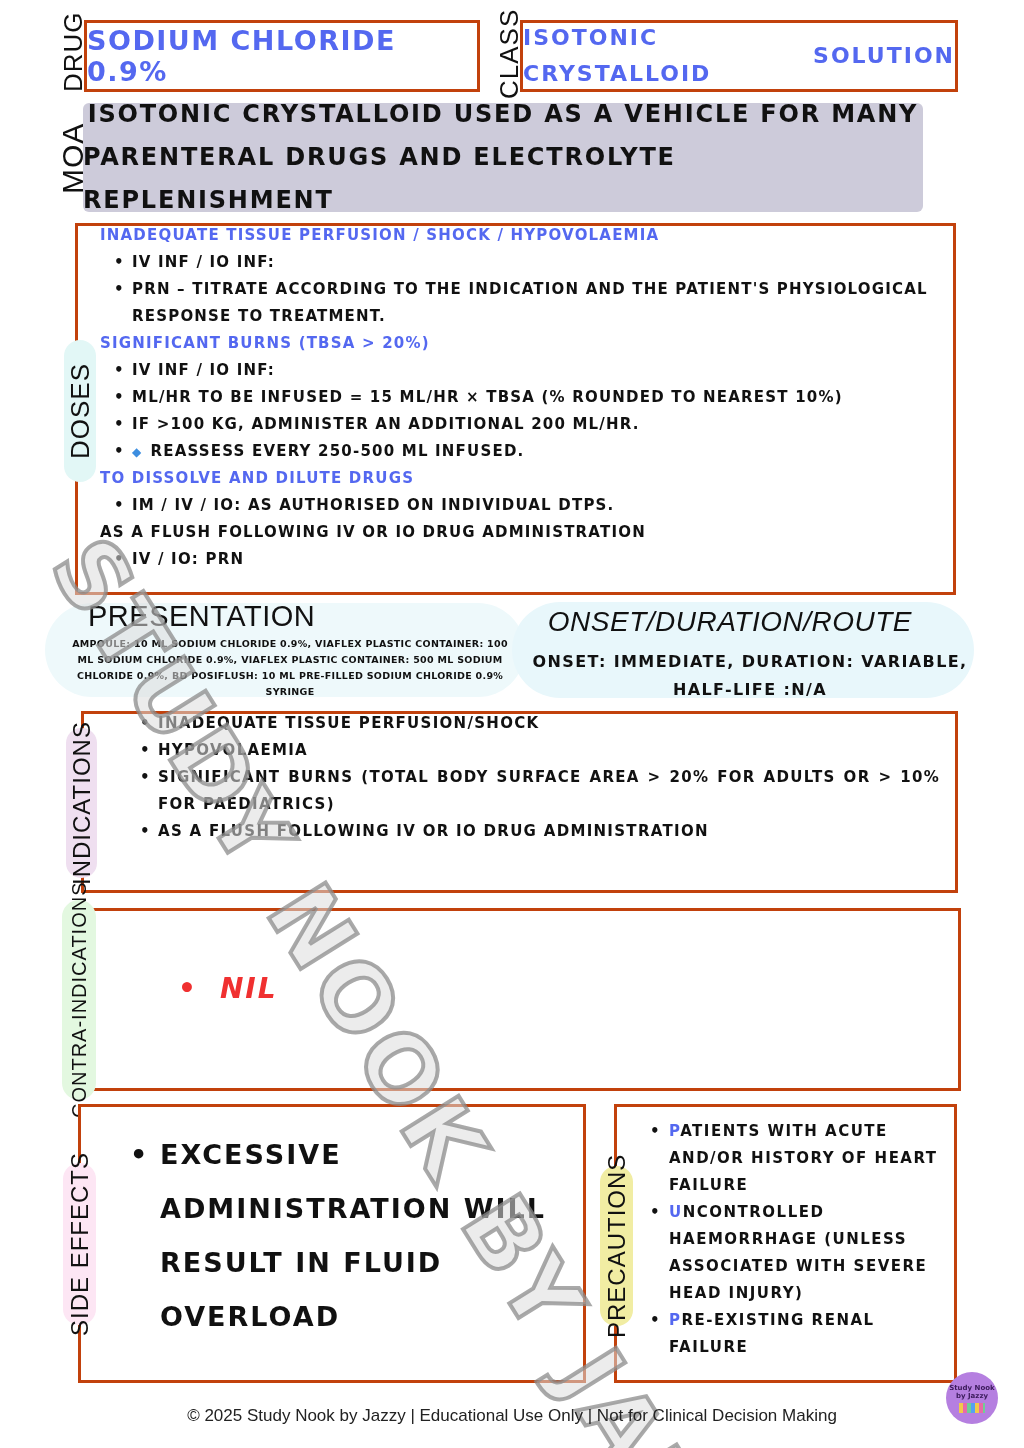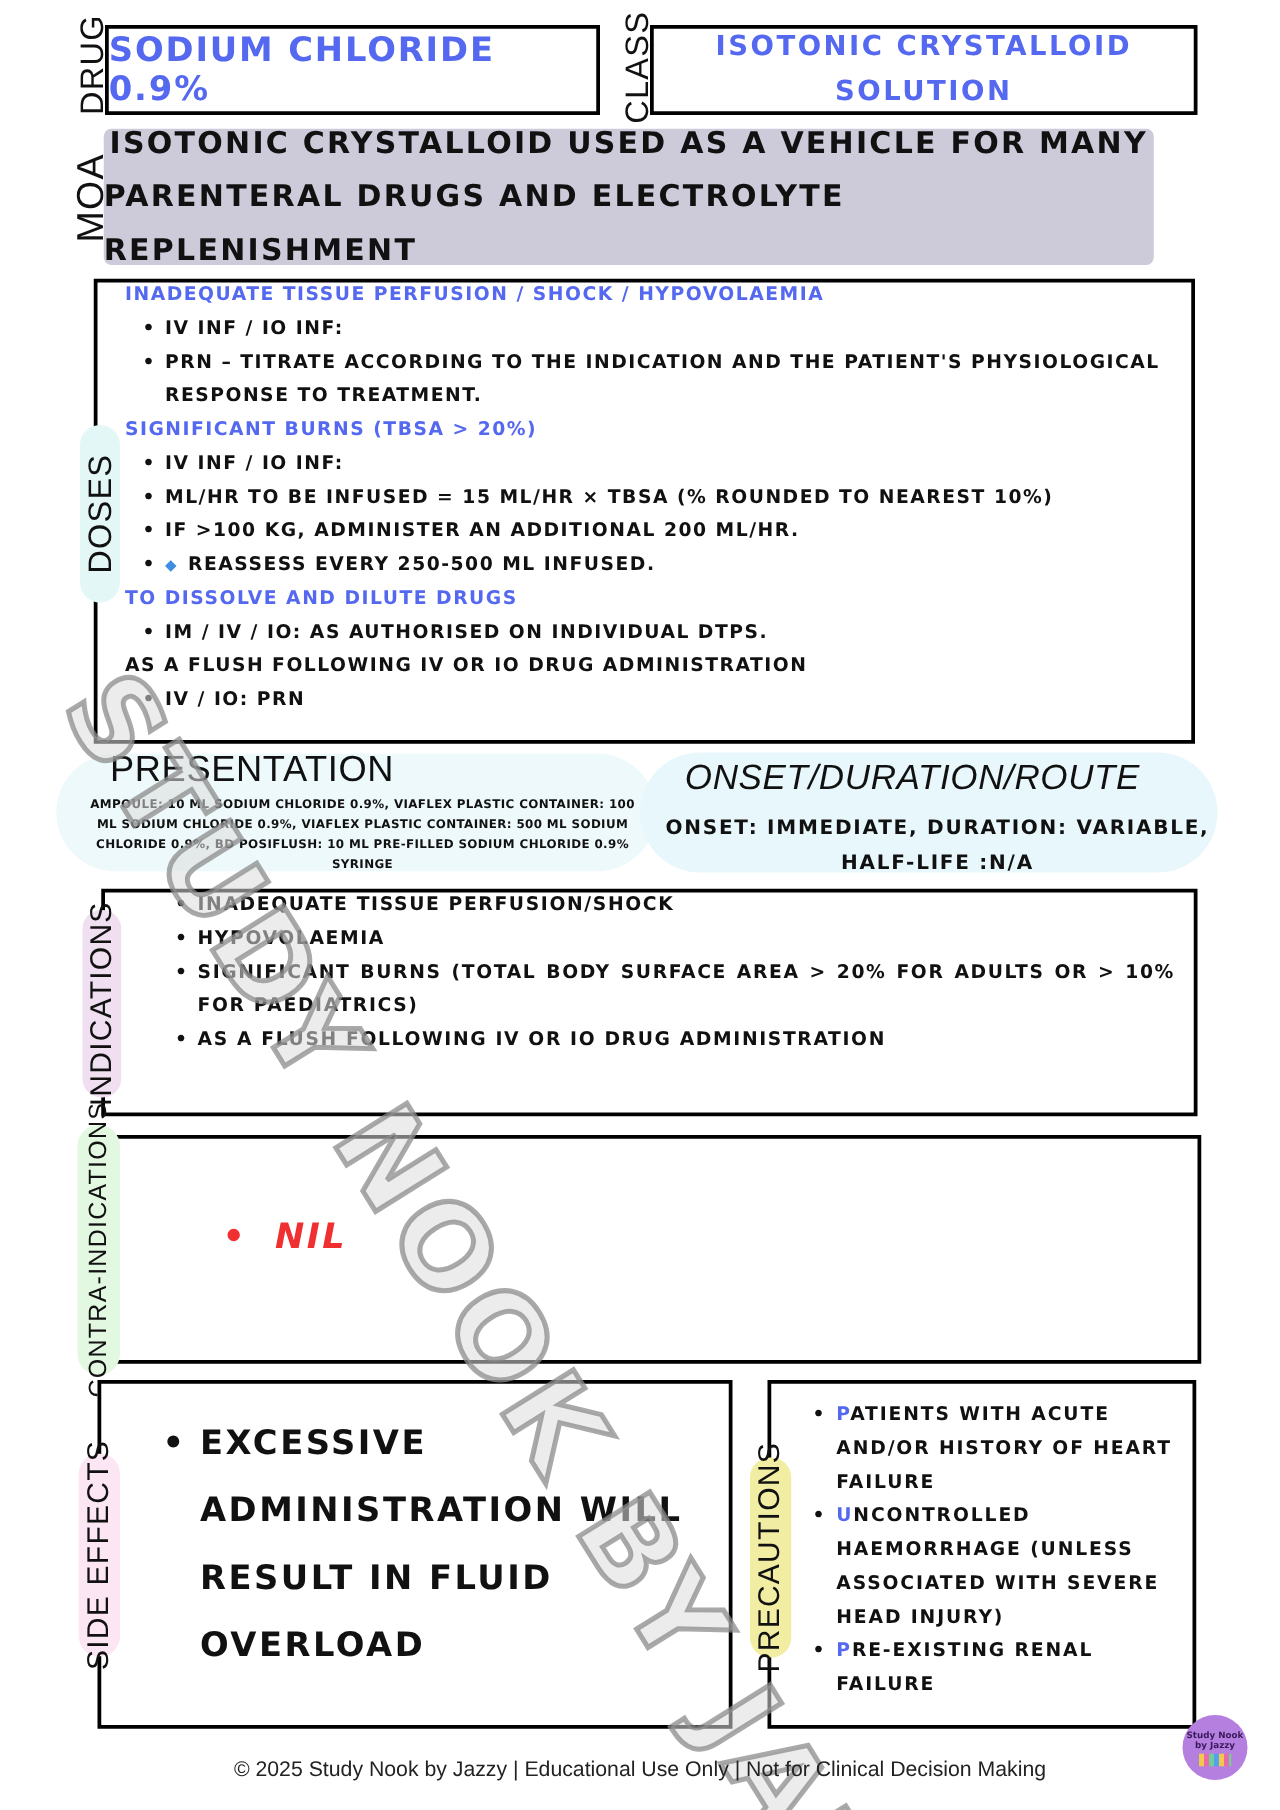--- a/index.html
+++ b/index.html
@@ -4,28 +4,28 @@
 <style>
   * { box-sizing: border-box; margin: 0; padding: 0; }
   html, body { width: 1024px; height: 1448px; background: #ffffff; overflow: hidden; }
   body { position: relative; font-family: "DejaVu Sans", sans-serif; color: #111; }
 
   .hand { font-family: "DejaVu Sans", sans-serif; font-weight: bold; text-transform: uppercase; letter-spacing: 1px; }
 
   .side-label { position: absolute; font-family: "Liberation Sans", sans-serif; font-size: 26px; color: #111;
     writing-mode: vertical-rl; transform: rotate(180deg); letter-spacing: 1px; white-space: nowrap; text-align: center; }
 
-  .box { position: absolute; border: 3px solid #000000; background: #fff; }
+  .box { position: absolute; border: 3px solid #c2410c; background: #fff; }
 
   
   #drug-label { left: 58px; top: 22px; height: 60px; display:flex; align-items:center; justify-content:center; }
   #drug-box { left: 84px; top: 20px; width: 396px; height: 72px; display:flex; align-items:center; justify-content:center; }
   #drug-box span { font-size: 27px; color: #5468f0; font-weight: bold; letter-spacing: 1.5px; }
   #class-label { left: 494px; top: 24px; height: 60px; display:flex; align-items:center; justify-content:center; }
-  #class-box { left: 520px; top: 20px; width: 438px; height: 72px; display:flex; flex-direction:column; align-items:center; justify-content:center; }
+  #class-box { left: 520px; top: 20px; width: 438px; height: 72px; display:flex; align-items:center; justify-content:center; }
   #class-box span { font-size: 22px; color: #5468f0; font-weight: bold; letter-spacing: 2px; line-height: 36px; }
 
   
   #moa-label { left: 56px; top: 118px; height: 80px; font-size: 30px; }
   #moa-box { position:absolute; left: 83px; top: 103px; width: 840px; height: 109px; background: #cdcbda; border-radius: 6px;
     display:flex; flex-direction:column; align-items:center; justify-content:center; }
   #moa-box span { font-size: 24px; font-weight: bold; letter-spacing: 1.8px; line-height: 43px; text-transform: uppercase; }
 
   
   #doses-box { left: 75px; top: 223px; width: 881px; height: 372px; padding: 0 16px 0 22px; }

